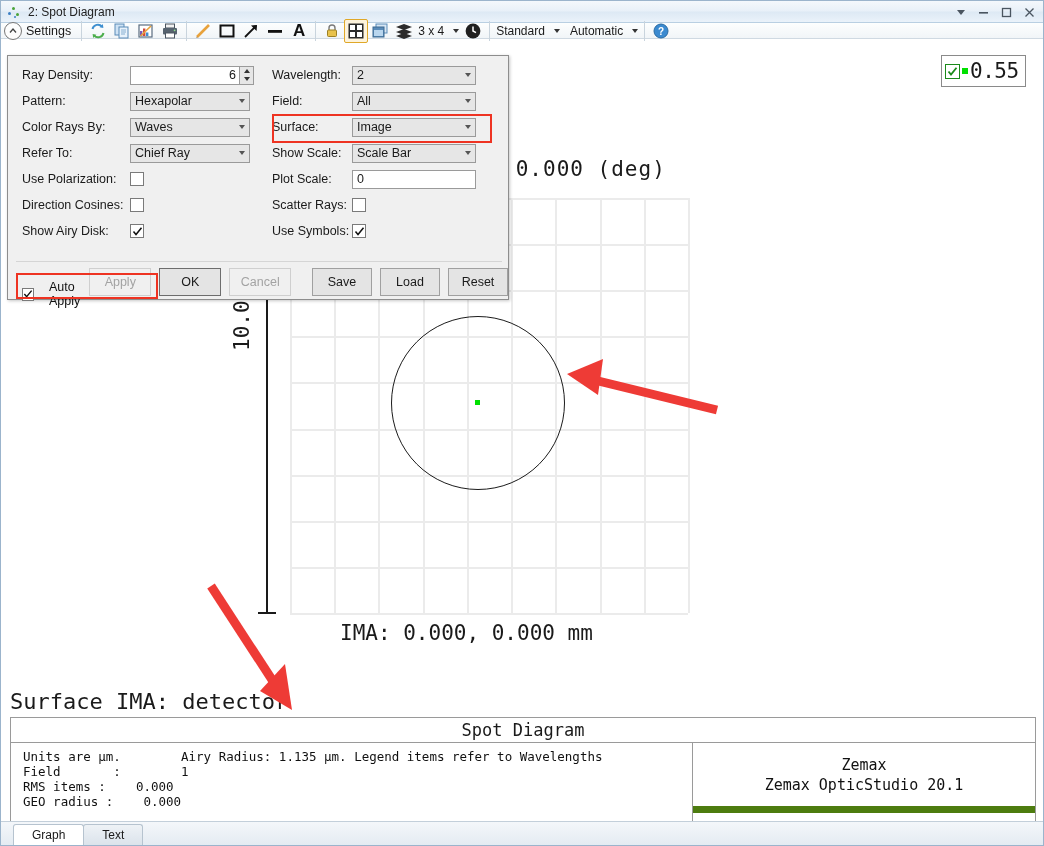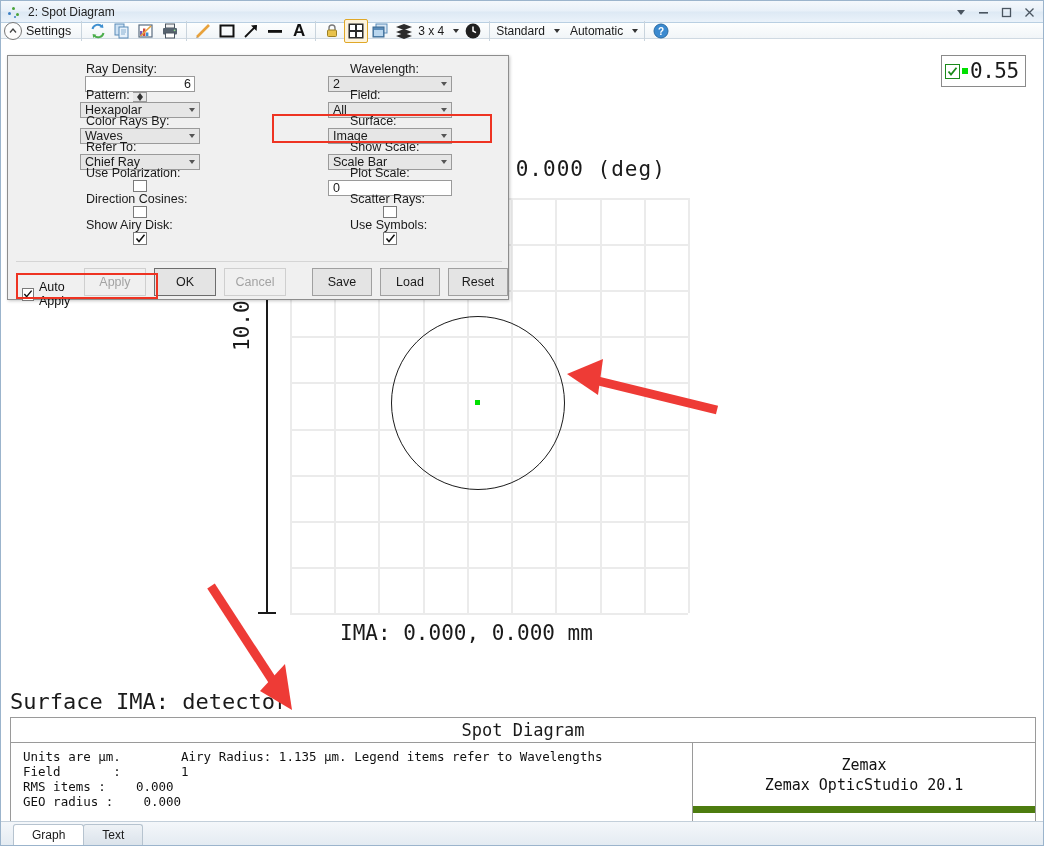--- a/index.html
+++ b/index.html
@@ -114,21 +114,21 @@
   .tabbar .skew{width:12px;height:20px;}
 
   
   .panel{
     position:absolute;left:6px;top:54px;width:502px;height:245px;
     background:#f0f0f0;border:1px solid #8d8d8d;box-sizing:border-box;
     box-shadow:1px 1px 3px rgba(0,0,0,.22);
   }
   .panel-cols{display:flex;padding:6px 0 0 0;height:200px;box-sizing:border-box;}
   .col{width:250px;}
-  .row{display:flex;align-items:center;height:26px;padding-left:14px;flex-direction:column;}
+  .row{display:flex;align-items:center;height:26px;padding-left:14px;}
   .row .lbl{font-size:12.5px;color:#1a1a1a;}
   .col1 .lbl{width:108px;}
   .col2 .lbl{width:80px;}
   .field{height:19px;border:1px solid #9a9a9a;box-sizing:border-box;font-size:12.5px;color:#1a1a1a;
     display:flex;align-items:center;padding:0 4px;background:#fff;}
   .field.dd{background:#e6e6e6;justify-content:space-between;}
   .field.num{background:#fff;justify-content:flex-end;padding-right:3px;}
   .w-num{width:110px;}
   .w-dd1{width:120px;}
   .w-dd2{width:124px;}
@@ -137,21 +137,21 @@
   .spin{width:14px;height:19px;border:1px solid #9a9a9a;border-left:none;box-sizing:border-box;background:#e6e6e6;
     display:flex;flex-direction:column;align-items:center;justify-content:space-around;}
   .spin .a{width:0;height:0;border-left:3.5px solid transparent;border-right:3.5px solid transparent;}
   .spin .up{border-bottom:4px solid #333;}
   .spin .dn{border-top:4px solid #333;}
   .chk{width:14px;height:14px;border:1px solid #7a7a7a;background:#fff;box-sizing:border-box;display:flex;align-items:center;justify-content:center;}
   .chk svg{display:block;}
 
   .panel-sep{position:absolute;left:8px;top:205px;width:486px;height:1px;background:#d5d5d5;}
   .panel-btns{position:absolute;left:0;top:208px;width:100%;height:36px;display:flex;align-items:center;}
-  .auto-apply{display:flex;align-items:center;margin-left:14px;gap:5px;margin-top:24px;}
+  .auto-apply{display:flex;align-items:center;margin-left:14px;gap:15px;margin-top:24px;}
   .auto-apply .chk{width:13px;height:13px;}
   .auto-apply span{font-size:12.5px;}
   .btn{height:28px;min-width:62px;padding:0 12px;border:1px solid #a0a0a0;background:#e4e4e4;box-sizing:border-box;
     display:flex;align-items:center;justify-content:center;font-size:12.5px;color:#1a1a1a;margin-left:8px;}
   .btn.primary{border:1.5px solid #6d6d6d;background:#e4e4e4;}
   .btn.disabled{color:#a3a3a3;background:#f0f0f0;border-color:#cfcfcf;}
   .btn.wide{min-width:60px;}
   .btn-gap{width:26px;}
 
   .hl{position:absolute;border:2.5px solid #ee3322;box-sizing:border-box;pointer-events:none;}

